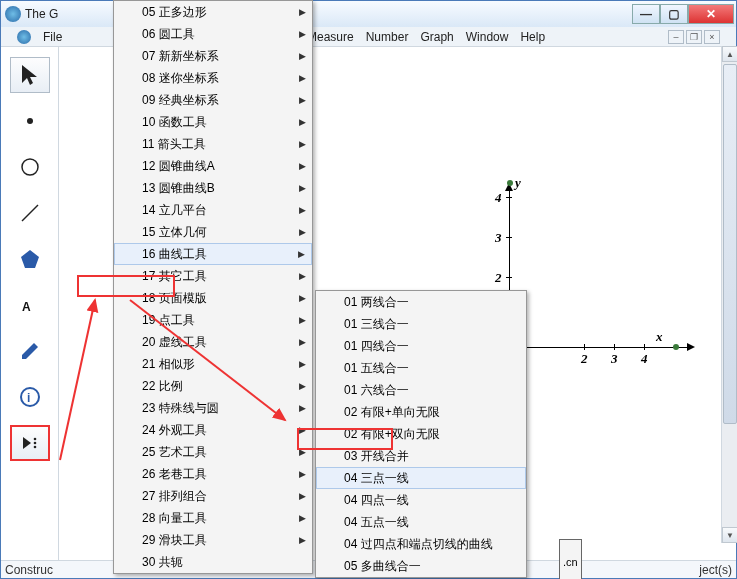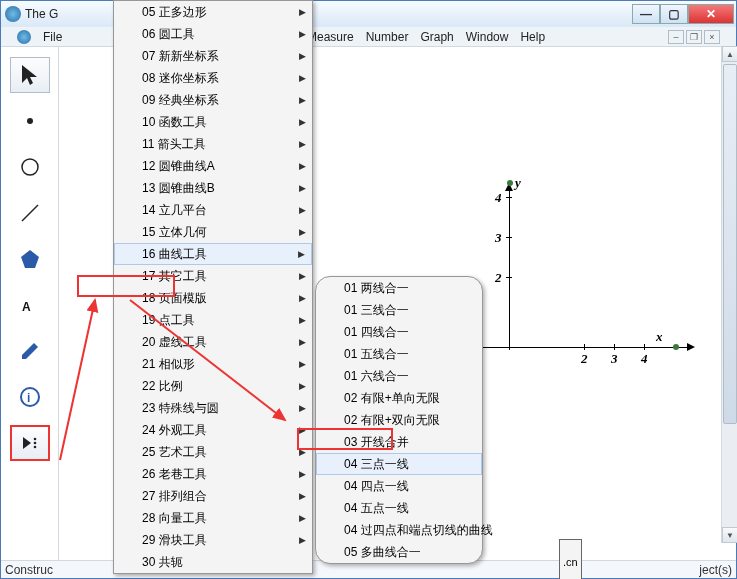--- a/index.html
+++ b/index.html
@@ -28,21 +28,21 @@
 .tool svg { width: 24px; height: 24px; }
 .tool.hl { border: 2px solid #e33; }
 .canvas { flex: 1; position: relative; background: #fff; }
 
 
 .menu { position: absolute; background: #f4f4f4; border: 1px solid #979797; box-shadow: 2px 2px 4px rgba(0,0,0,.3); z-index: 10; margin-left: 48px; }
 .menu-item { height: 22px; display: flex; align-items: center; padding: 0 24px 0 28px; position: relative; white-space: nowrap; }
 .menu-item .arrow { position: absolute; right: 6px; font-size: 9px; color: #333; }
 .menu-item.hover { background: #e8f0fb; border: 1px solid #aec9ea; padding: 0 23px 0 27px; height: 22px; }
 .menu.main { left: 65px; top: 0; width: 200px; }
-.menu.sub { left: 267px; top: 276px; width: 168px; border-radius: 15px; }
+.menu.sub { left: 267px; top: 290px; width: 212px; }
 
 
 .redbox { position: absolute; border: 2px solid #e33; pointer-events: none; z-index: 30; }
 .rb1 { left: 77px; top: 275px; width: 98px; height: 22px; }
 .rb2 { left: 297px; top: 428px; width: 96px; height: 22px; }
 
 
 .arrowline { position: absolute; z-index: 25; pointer-events: none; }
 
 

